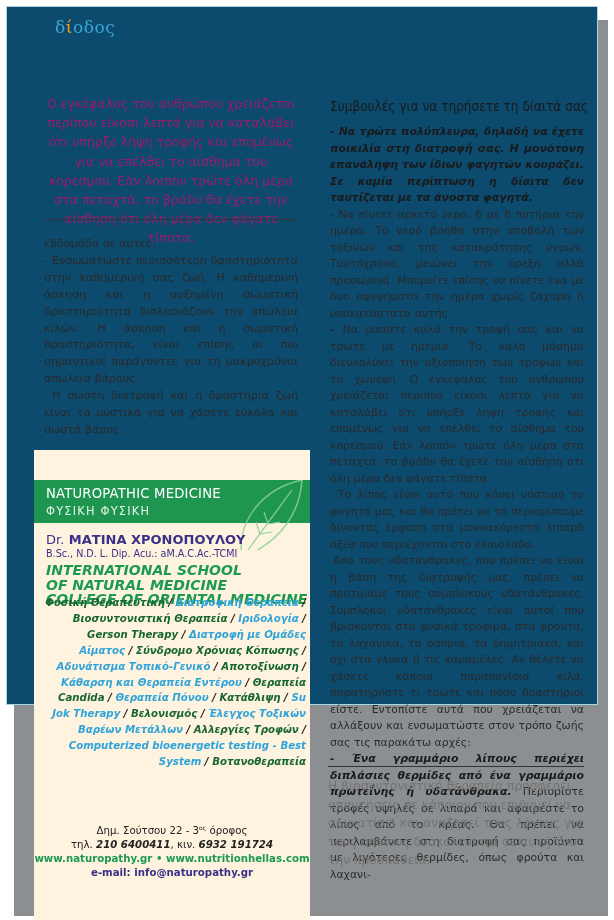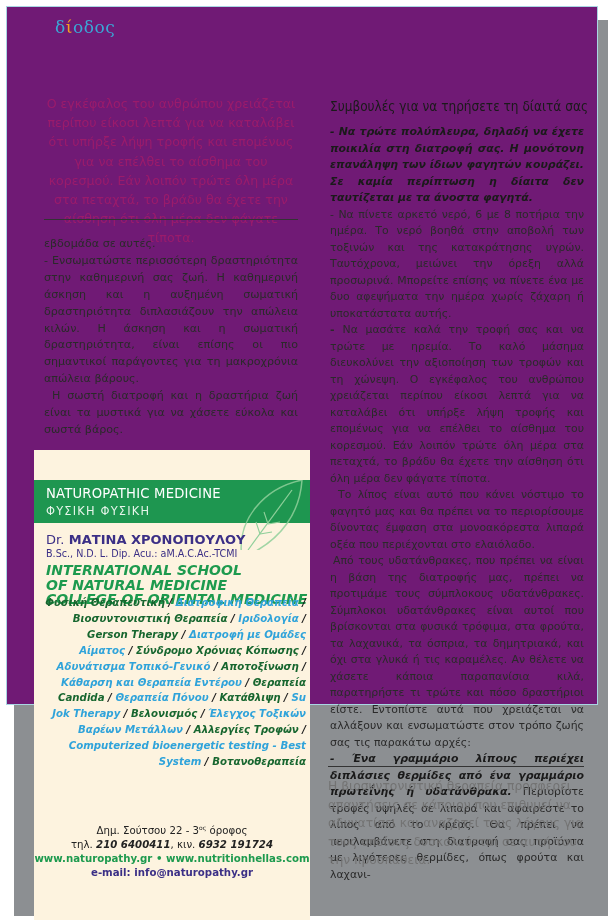--- a/index.html
+++ b/index.html
@@ -1,20 +1,20 @@
 <!DOCTYPE html>
 <html><head>
   <meta charset="utf-8">
   <style>
     html, body { margin: 0; padding: 0; background: #ffffff; }
     body { width: 614px; height: 920px; position: relative; overflow: hidden;
            font-family: "DejaVu Sans", sans-serif; color: #222; }
     .shadow { position: absolute; left: 14px; top: 20px; width: 594px; height: 896px; background: #8c8f92; }
     .page { position: absolute; left: 6px; top: 6px; width: 592px; height: 699px;
-            background: #701a75; border: 1.5px solid #a9d6e3; box-sizing: border-box; }
+            background: #0c4a6e; border: 1.5px solid #a9d6e3; box-sizing: border-box; }
     .logo { position: absolute; left: 48px; top: 10px; font-family: "DejaVu Serif", serif;
             font-size: 17px; color: #3aa7d6; letter-spacing: 0.5px; }
     .logo .dot { color: #f4a21e; }
 
     
     .pull-quote-left { position: absolute; left: 40px; top: 94px; width: 262px; text-align: center;
             color: #9b1b6b; font-size: 12.6px; line-height: 19.2px; }
     .rule { position: absolute; height: 1px; background: #333; }
     .rule-left { left: 44px; top: 219px; width: 254px; }
     .body-left { position: absolute; left: 44px; top: 236px; width: 254px; font-size: 11.1px;

